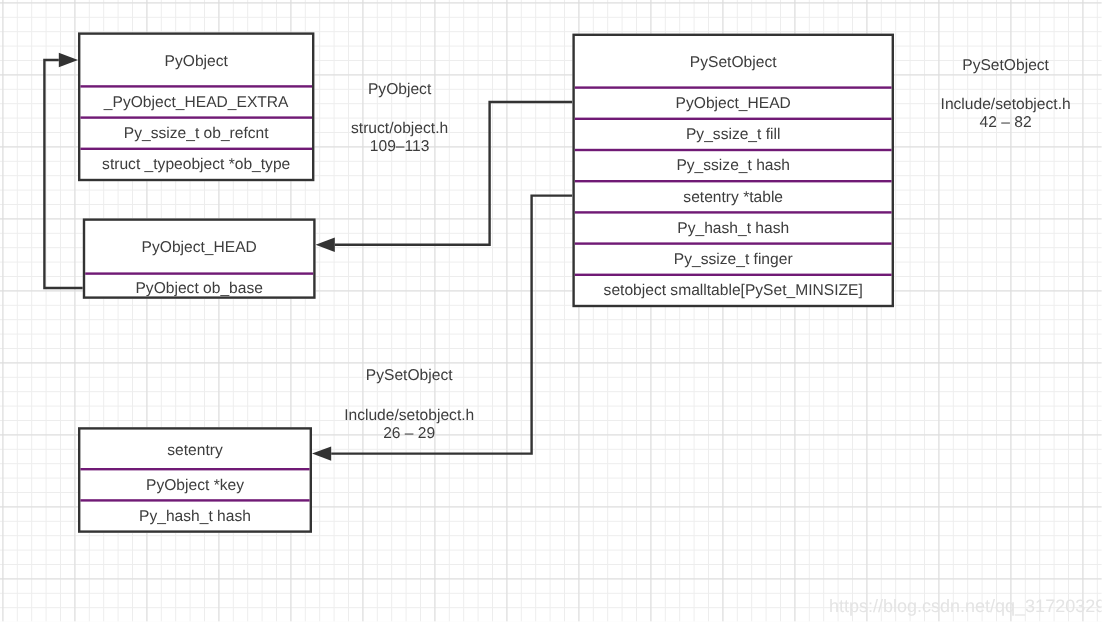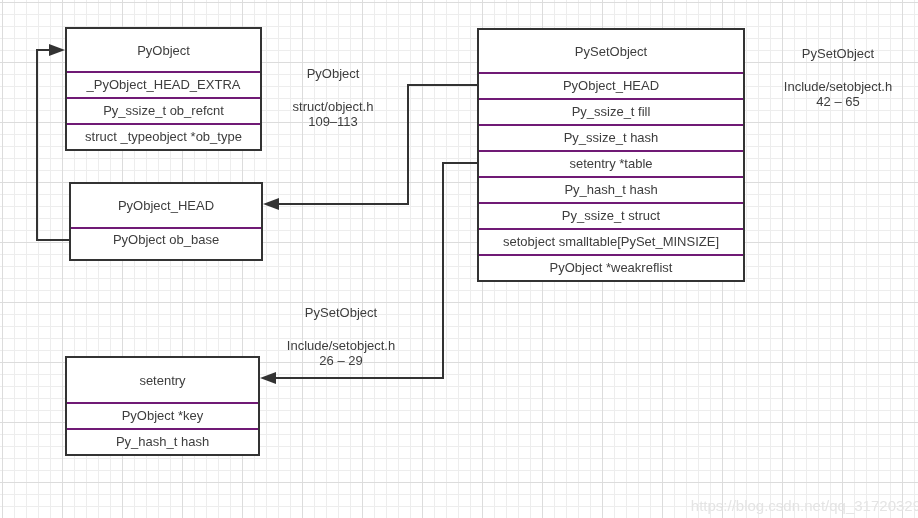--- a/index.html
+++ b/index.html
@@ -93,46 +93,45 @@
     <div class="box-row">struct _typeobject *ob_type</div>
   </div>
 
   <div class="box" style="left:477px; top:28px; width:268px;">
     <div class="box-title" style="height:42px;">PySetObject</div>
     <div class="box-row">PyObject_HEAD</div>
     <div class="box-row">Py_ssize_t fill</div>
     <div class="box-row">Py_ssize_t hash</div>
     <div class="box-row">setentry *table</div>
     <div class="box-row">Py_hash_t hash</div>
-    <div class="box-row">Py_ssize_t struct</div>
+    <div class="box-row">Py_ssize_t finger</div>
     <div class="box-row">setobject smalltable[PySet_MINSIZE]</div>
-    <div class="box-row">PyObject *weakreflist</div>
   </div>
 
   <div class="box" style="left:69px; top:182px; width:194px;">
     <div class="box-title" style="height:43px;">PyObject_HEAD</div>
-    <div class="box-row" style="height:32px; line-height:21px;text-align:center;">PyObject ob_base</div>
+    <div class="box-row" style="height:20px; line-height:21px;text-align:center;">PyObject ob_base</div>
   </div>
 
   <div class="box" style="left:65px; top:356px; width:195px;">
-    <div class="box-title" style="height:44px;">setentry</div>
+    <div class="box-title" style="height:32px;">setentry</div>
     <div class="box-row">PyObject *key</div>
     <div class="box-row">Py_hash_t hash</div>
   </div>
 
   <div class="src-label" style="left:263px; top:66px; width:140px;">
     <div class="src-title">PyObject</div>
     <div>struct/object.h</div>
     <div>109–113</div>
   </div>
 
   <div class="src-label" style="left:763px; top:46px; width:150px;">
     <div class="src-title">PySetObject</div>
     <div>Include/setobject.h</div>
-    <div>42 – 65</div>
+    <div>42 – 82</div>
   </div>
 
   <div class="src-label" style="left:271px; top:305px; width:140px;">
     <div class="src-title">PySetObject</div>
     <div>Include/setobject.h</div>
     <div>26 – 29</div>
   </div>
 
   <div class="watermark">https://blog.csdn.net/qq_31720329</div>
 

